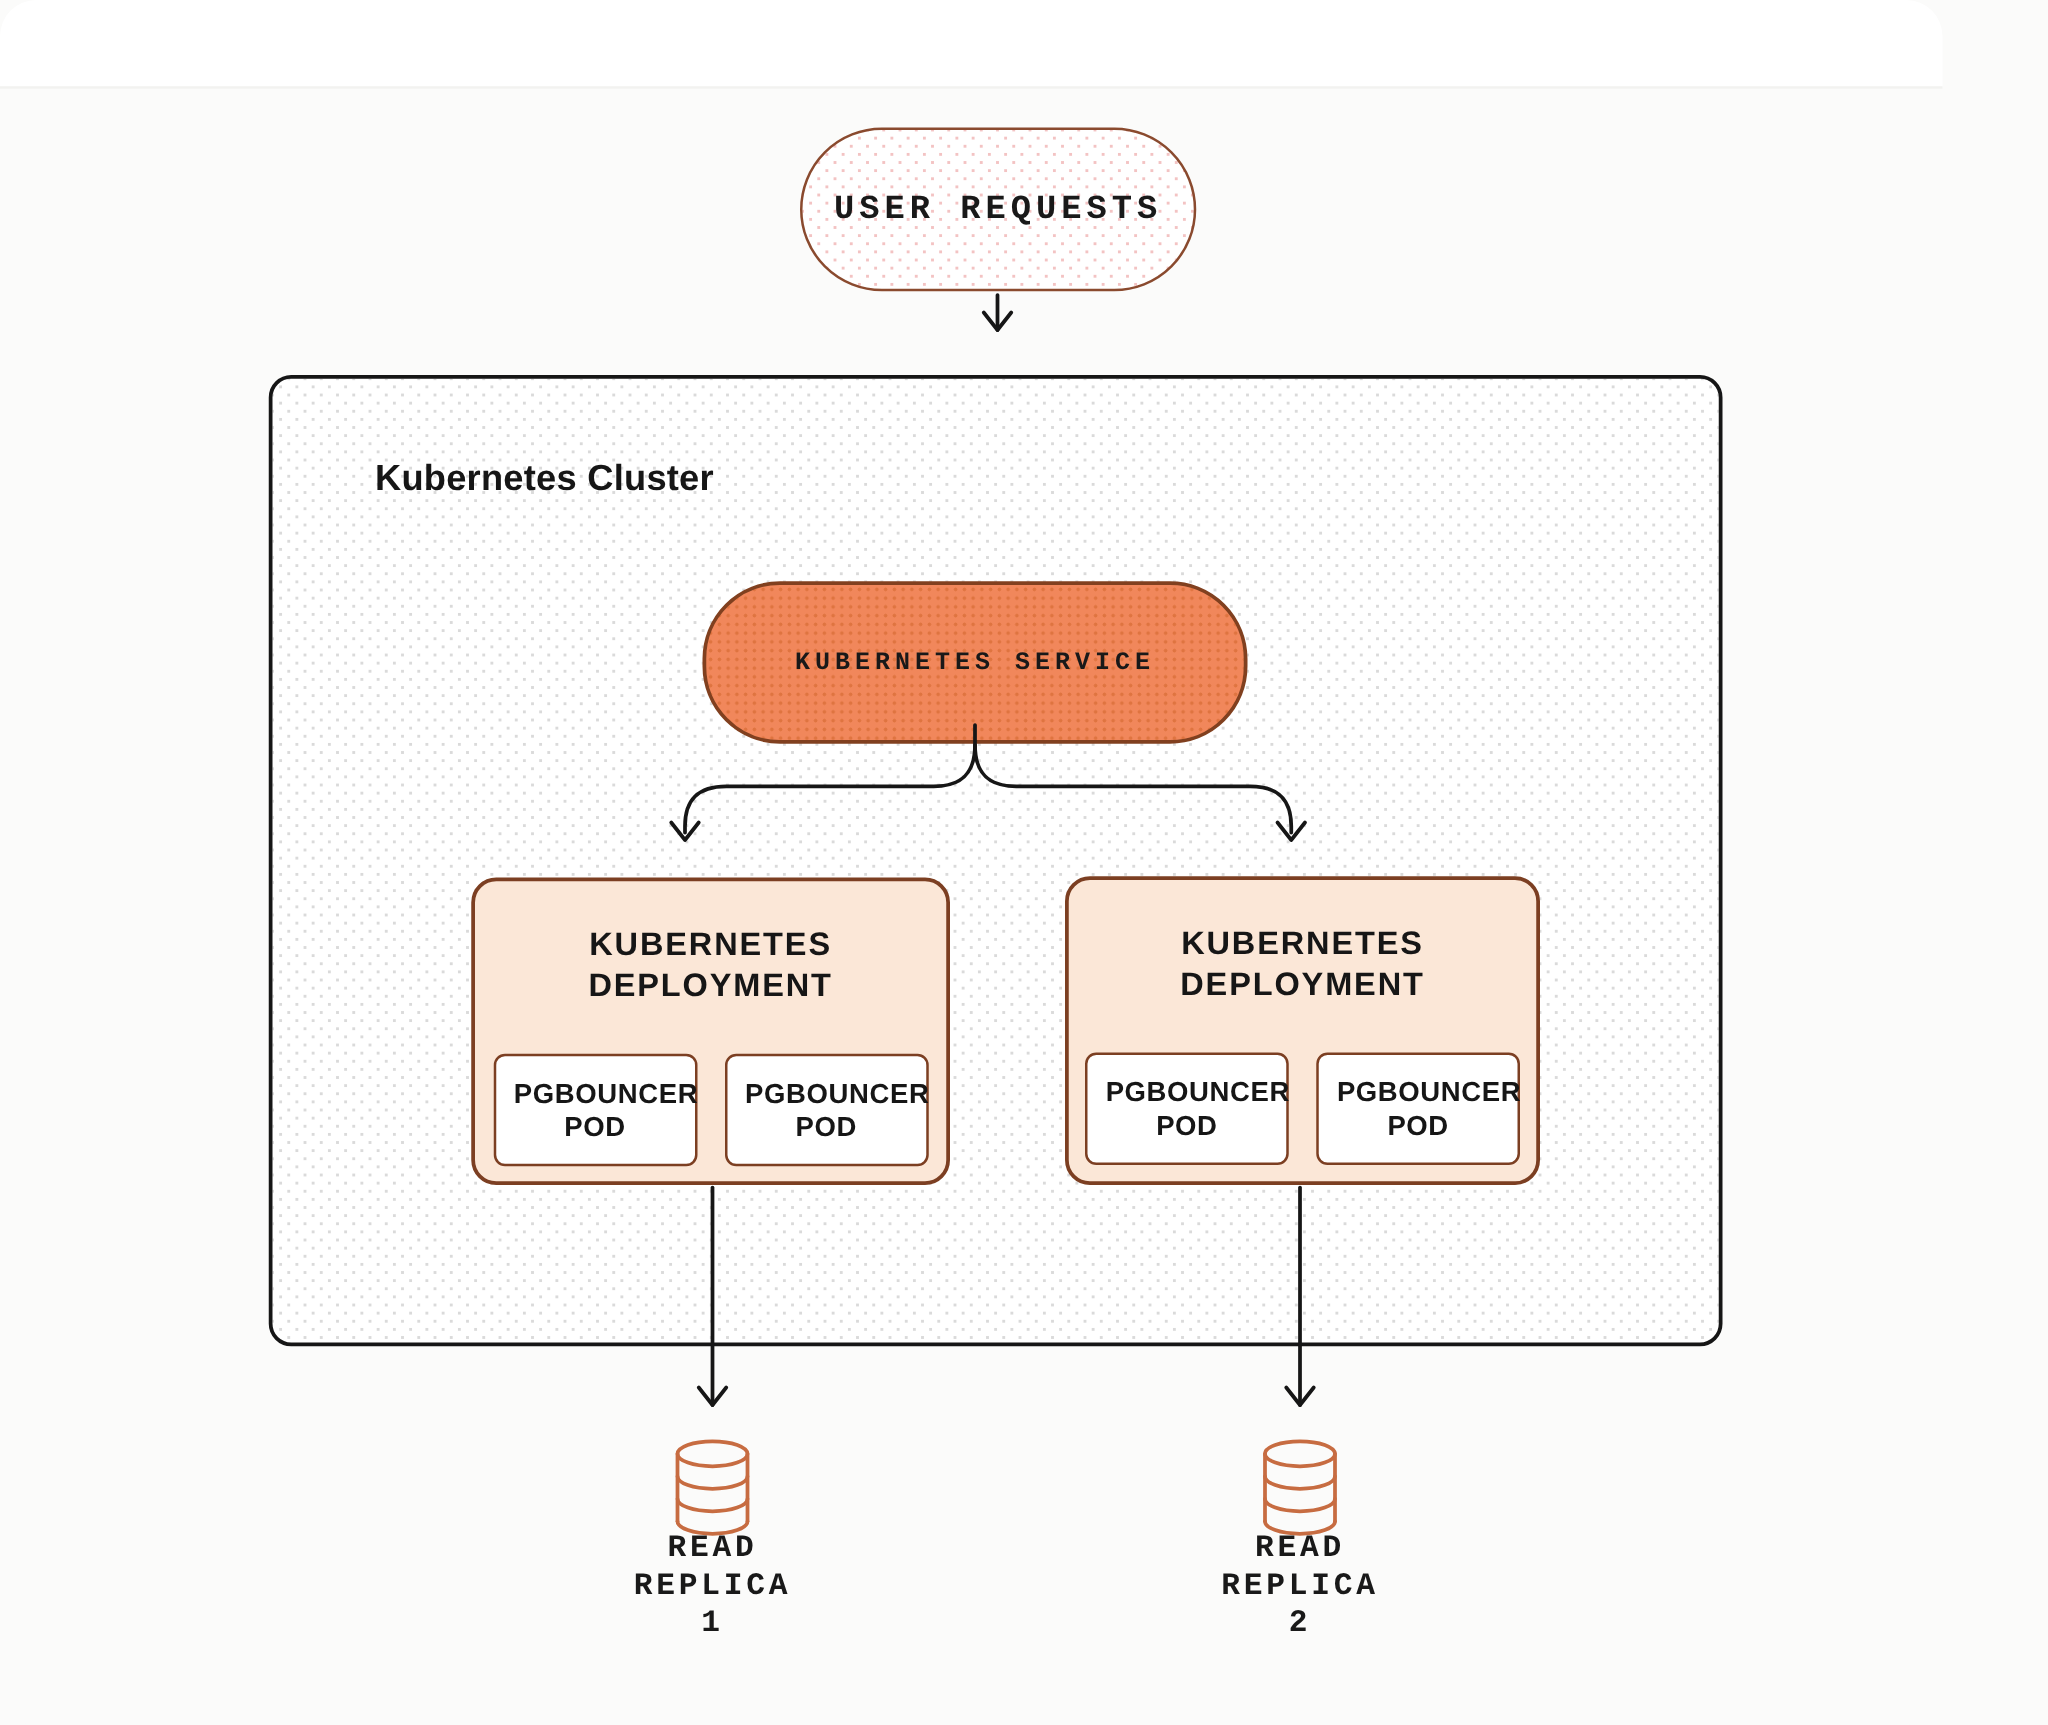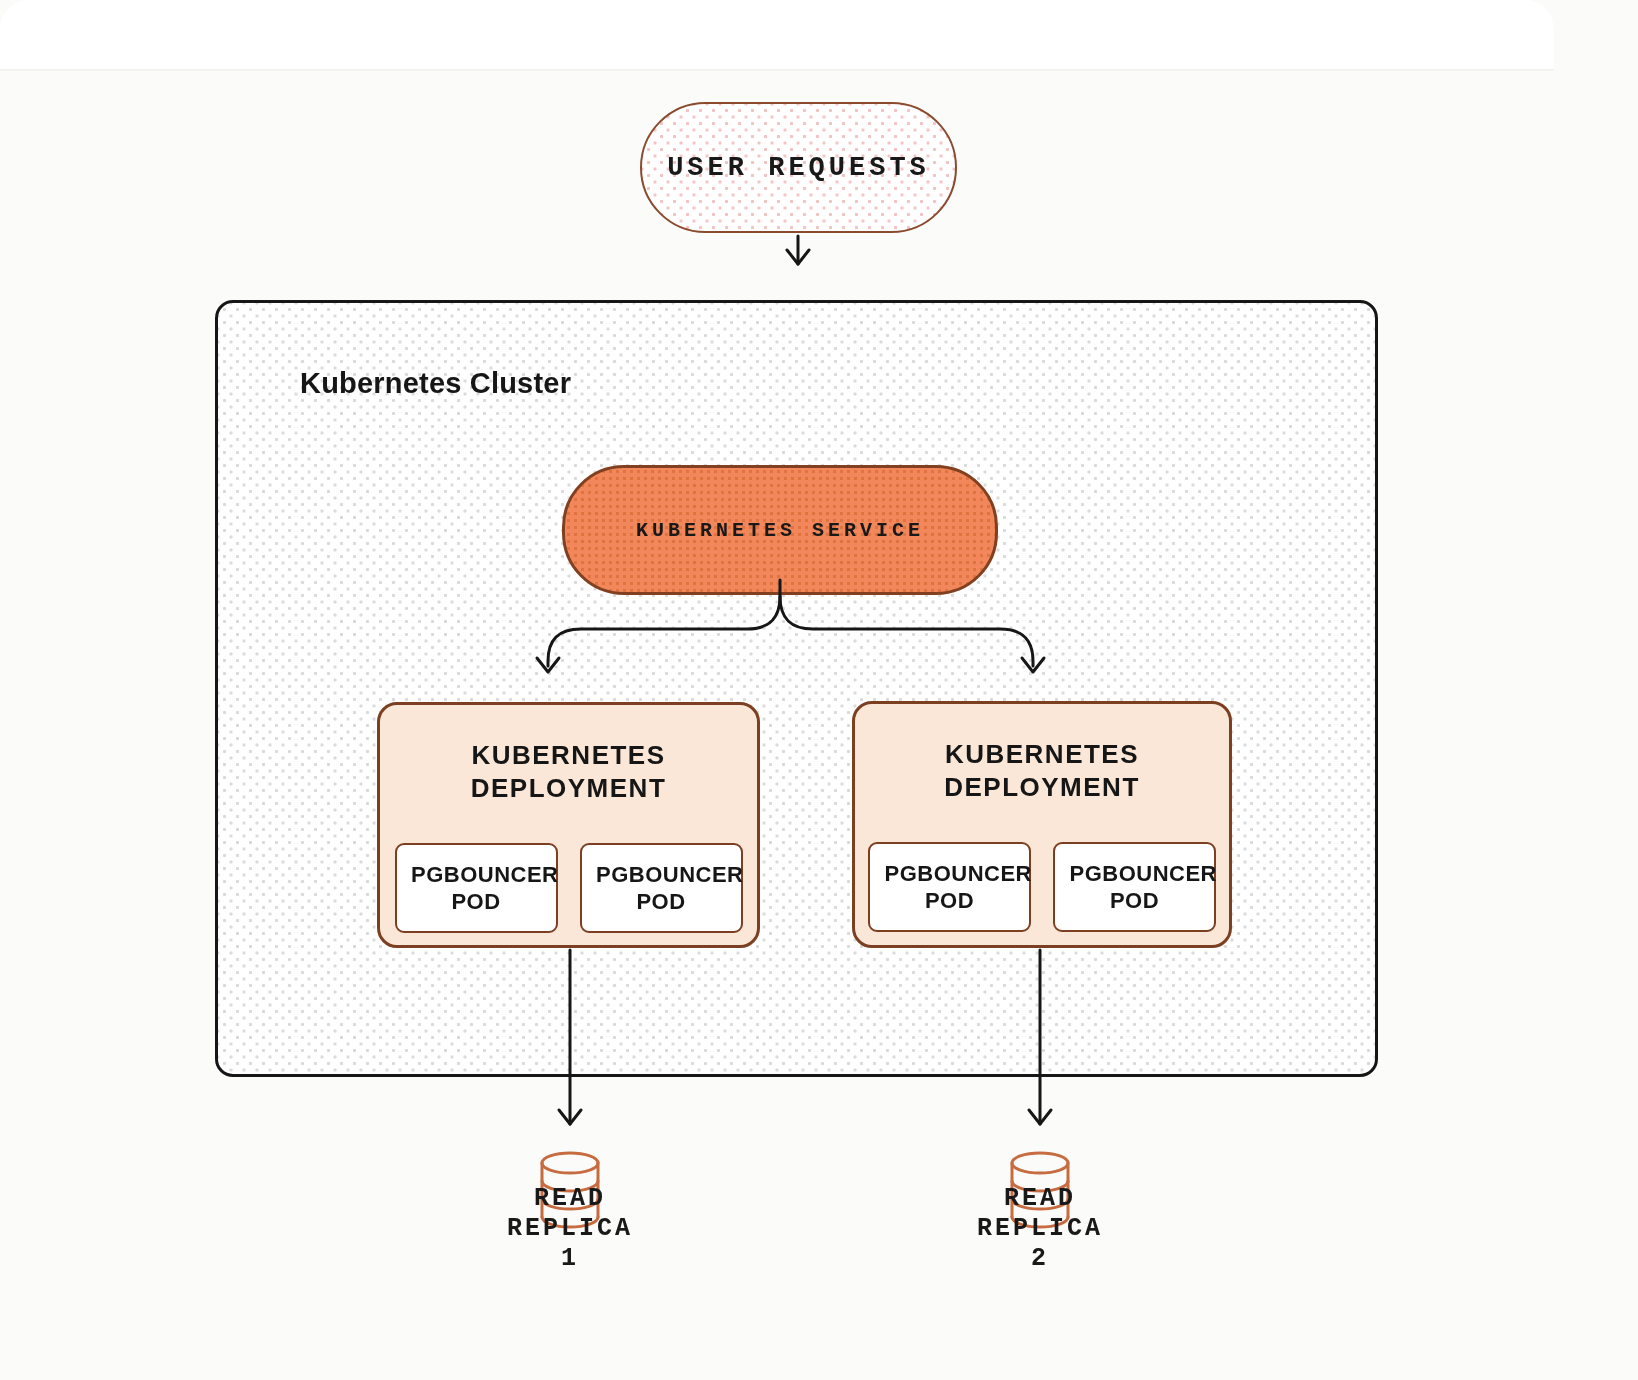--- a/index.html
+++ b/index.html
@@ -140,21 +140,21 @@
   
   .db-icon {
     position: absolute;
     width: 64px; height: 80px;
   }
   .db-left  { left: 538px; top: 1150px; }
   .db-right { left: 1008px; top: 1150px; }
 
   .replica-label {
     position: absolute;
-    width: 220px; top: 1184px;
+    width: 220px; top: 1224px;
     text-align: center;
     font-family: "Liberation Mono", monospace;
     font-weight: 700;
     font-size: 25px;
     letter-spacing: 3px;
     line-height: 30px;
     color: #191919;
   }
   .replica-label-1 { left: 460px; }
   .replica-label-2 { left: 930px; }

